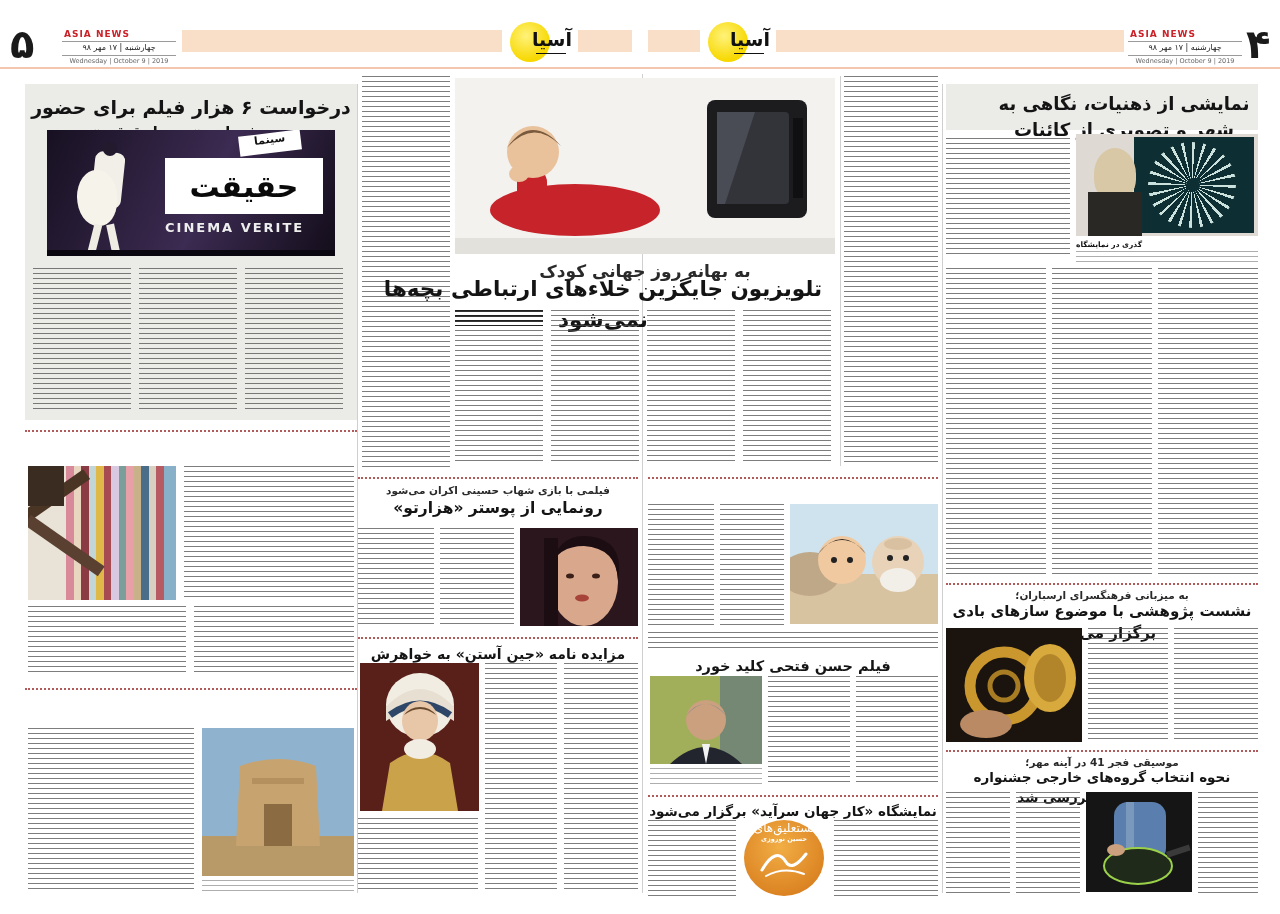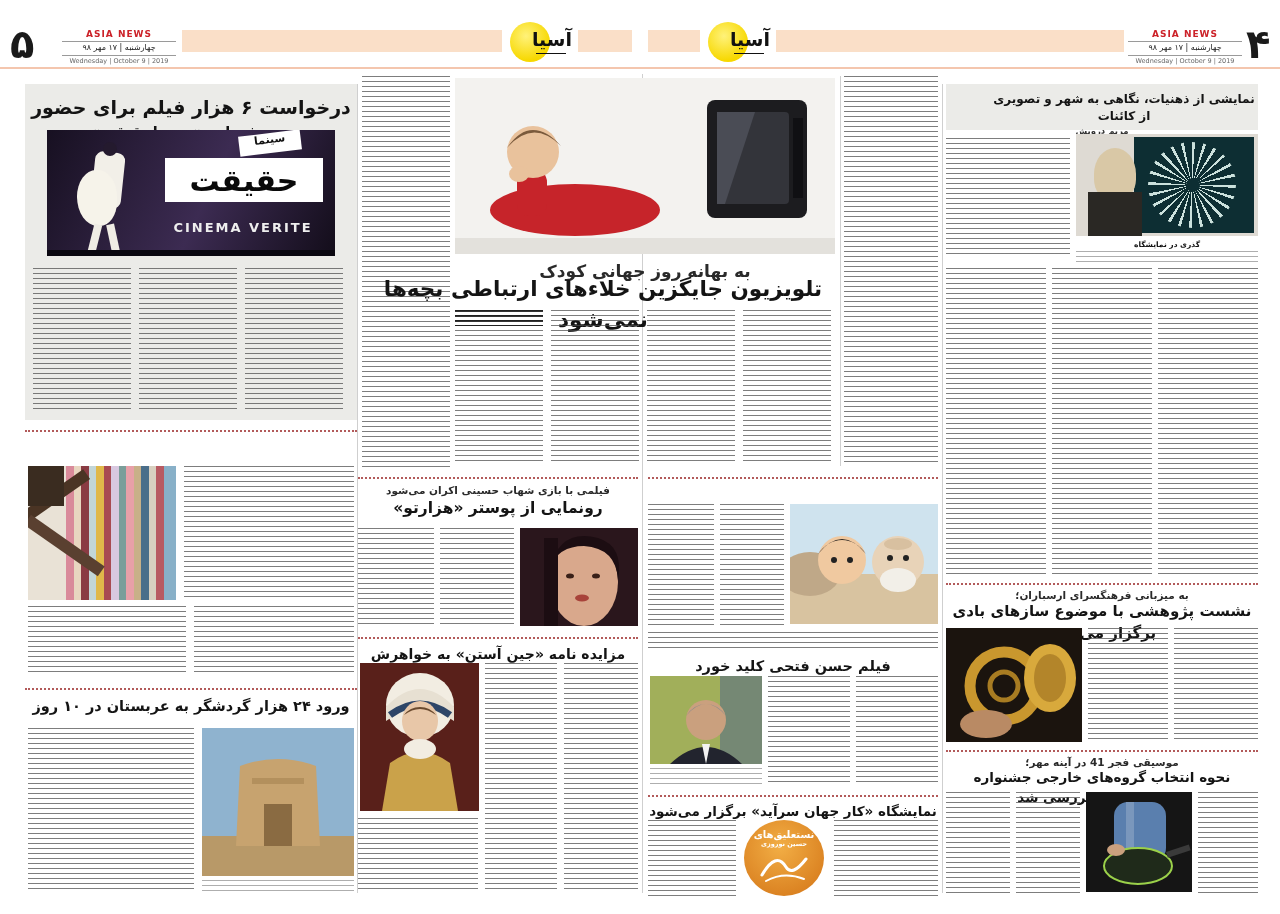--- a/index.html
+++ b/index.html
@@ -10,27 +10,27 @@
   
   .ft{background-image:repeating-linear-gradient(to bottom,#4b4b4b 0,#4b4b4b 1px,transparent 1px,transparent 5px);opacity:.72;}
   .ft.light{opacity:.45;}
   .ft.dark{background-image:repeating-linear-gradient(to bottom,#111 0,#111 1.6px,transparent 1.6px,transparent 5px);opacity:.85;}
   .hl{font-weight:bold;color:#141414;text-align:center;line-height:1.45;}
   .kick{font-weight:bold;color:#2a2a2a;text-align:center;}
   .dotsep{border-top:2px dotted #b25a5a;height:0;}
   .vline{width:1px;background:#cfcfcf;}
   .peach{background:#fadfc8;}
   .graybox{background:#ebebe8;}
-  .brand{color:#cc2229;font-weight:bold;letter-spacing:1px;text-align:center;}
+  .brand{color:#cc2229;font-weight:bold;letter-spacing:1px;text-align:left;}
   .hdrbox{font-size:8px;text-align:center;line-height:1.35;}
   .hdrbox .row{border-bottom:1px solid #9a9a9a;padding:1px 2px;}
   .pagenum{font-size:40px;font-weight:bold;line-height:1;}
   .logo-circle{width:40px;height:40px;border-radius:50%;background:radial-gradient(circle at 40% 35%,#fff27a,#f7d800 70%);}
   .logo-txt{font-weight:bold;font-size:19px;color:#111;}
-  .caption{font-size:7.5px;color:#111;font-weight:bold;text-align:center;}
+  .caption{font-size:7.5px;color:#111;font-weight:bold;text-align:left;}
   .photoframe{overflow:hidden;}
   .starburst{border-radius:50%;background:
      repeating-conic-gradient(from 0deg,rgba(214,235,230,.95) 0deg 4deg,rgba(214,235,230,0) 4deg 15deg);}
 </style>
 </head>
 <body>
 
 <div class="sheet">
 
   <div class="abs pagenum" style="left:10px;top:24px;">۵</div>
@@ -69,24 +69,24 @@
   <div class="abs vline" style="left:642px;top:74px;height:819px;"></div>
   <div class="abs vline" style="left:840px;top:76px;height:390px;"></div>
   <div class="abs vline" style="left:942px;top:84px;height:809px;"></div>
 
   <div class="abs graybox" style="left:25px;top:84px;width:332px;height:336px;">
     <div class="hl rtl" style="margin-top:10px;font-size:19px;">درخواست ۶ هزار فیلم برای حضور</div>
     <div class="hl rtl" style="font-size:14.5px;">در جشنواره «سینماحقیقت»</div>
 
     <div class="abs photoframe" style="left:22px;top:46px;width:288px;height:126px;background:linear-gradient(115deg,#171021,#3c2b52 55%,#130d1a);">
       <div class="abs" style="right:34px;top:3px;width:62px;height:20px;background:#fff;transform:rotate(-7deg);text-align:center;font-weight:bold;font-size:11px;color:#111;" class2="rtl">سینما</div>
-      <div class="abs" style="right:12px;top:28px;width:158px;height:44px;background:#fff;display:flex;align-items:center;justify-content:center;text-align:center;">
+      <div class="abs" style="right:12px;top:28px;width:158px;height:56px;background:#fff;display:flex;align-items:center;justify-content:center;text-align:center;">
         <span class="rtl" style="font-size:30px;font-weight:bold;color:#0a0a0a;">حقیقت</span>
       </div>
-      <div class="abs" style="right:14px;top:90px;width:156px;text-align:center;color:#eee;font-weight:bold;font-size:13px;letter-spacing:2px;">CINEMA VERITE</div>
+      <div class="abs" style="right:14px;top:90px;width:156px;color:#eee;font-weight:bold;font-size:13px;letter-spacing:2px;">CINEMA VERITE</div>
 
       <div class="abs" style="left:46px;top:22px;width:30px;height:56px;background:#f2efe8;border-radius:8px;transform:rotate(6deg);"></div>
       <div class="abs" style="left:30px;top:40px;width:40px;height:56px;background:#f6f3ea;border-radius:50% 50% 45% 55%;"></div>
       <div class="abs" style="left:44px;top:94px;width:8px;height:28px;background:#efece4;transform:rotate(14deg);"></div>
       <div class="abs" style="left:62px;top:94px;width:8px;height:28px;background:#efece4;transform:rotate(-12deg);"></div>
       <div class="abs" style="left:56px;top:12px;width:14px;height:14px;border-radius:50%;background:#241a2e;"></div>
       <div class="abs" style="left:0;bottom:0;width:288px;height:6px;background:#0a0710;"></div>
     </div>
     <div class="abs ft" style="left:8px;top:184px;width:98px;height:142px;"></div>
     <div class="abs ft" style="left:114px;top:184px;width:98px;height:142px;"></div>
@@ -116,21 +116,20 @@
       <rect x="-10" y="70" width="90" height="12" fill="#5a4030" transform="rotate(35 30 80)"></rect>
       <rect x="0" y="0" width="36" height="40" fill="#3a2c20"></rect>
     </svg>
   </div>
   <div class="abs ft" style="left:184px;top:466px;width:170px;height:134px;"></div>
   <div class="abs ft" style="left:28px;top:606px;width:158px;height:68px;"></div>
   <div class="abs ft" style="left:194px;top:606px;width:160px;height:68px;"></div>
 
   <div class="abs dotsep" style="left:25px;top:688px;width:332px;"></div>
 
-  <div class="abs hl rtl" style="left:30px;top:696px;width:322px;font-size:14.5px;">ورود ۲۴ هزار گردشگر به عربستان در ۱۰ روز</div>
   <div class="abs ft" style="left:28px;top:728px;width:166px;height:164px;"></div>
   <div class="abs photoframe" style="left:202px;top:728px;width:152px;height:148px;">
     <svg width="152" height="148" xmlns="http://www.w3.org/2000/svg">
       <rect width="152" height="148" fill="#8fb3cf"></rect>
       <rect y="108" width="152" height="40" fill="#b89968"></rect>
       <path d="M38 38 Q76 24 114 38 L118 118 L34 118 Z" fill="#c7a36f"></path>
       <rect x="62" y="76" width="28" height="42" fill="#8a6b42"></rect>
       <rect x="50" y="50" width="52" height="6" fill="#b3905d"></rect>
     </svg>
   </div>
@@ -235,32 +234,32 @@
       <path d="M36 40 Q56 16 76 40 Q68 28 56 28 Q44 28 36 40Z" fill="#8a8a8e"></path>
     </svg>
   </div>
   <div class="abs ft light" style="left:650px;top:768px;width:112px;height:20px;"></div>
   <div class="abs ft" style="left:768px;top:676px;width:82px;height:110px;"></div>
   <div class="abs ft" style="left:856px;top:676px;width:82px;height:110px;"></div>
 
   <div class="abs dotsep" style="left:648px;top:795px;width:290px;"></div>
   <div class="abs hl rtl" style="left:648px;top:802px;width:290px;font-size:13.5px;">نمایشگاه «کار جهان سرآید» برگزار می‌شود</div>
   <div class="abs" style="left:744px;top:820px;width:80px;height:76px;border-radius:50%;background:radial-gradient(circle at 45% 35%,#f2ae45,#d97f1f 80%);text-align:center;color:#fff;">
-    <div class="rtl" style="font-size:10px;font-weight:bold;margin-top:9px;">نستعلیق‌های</div>
+    <div class="rtl" style="font-size:12px;font-weight:normal;margin-top:1px;">نستعلیق‌های</div>
     <div class="rtl" style="font-size:6.5px;font-weight:bold;">حسین نوروزی</div>
     <svg width="56" height="36" xmlns="http://www.w3.org/2000/svg" style="margin-top:1px;">
       <path d="M6 26 Q20 2 30 18 Q36 28 50 10" stroke="#fff" stroke-width="3" fill="none" stroke-linecap="round"></path>
       <path d="M10 32 Q28 22 48 30" stroke="#fff" stroke-width="2" fill="none" stroke-linecap="round"></path>
     </svg>
   </div>
   <div class="abs ft" style="left:648px;top:820px;width:88px;height:76px;"></div>
   <div class="abs ft" style="left:834px;top:820px;width:104px;height:76px;"></div>
 
   <div class="abs graybox" style="left:946px;top:84px;width:312px;height:46px;">
-    <div class="hl rtl" style="margin-top:7px;font-size:12px;padding-left:44px;">نمایشی از ذهنیات، نگاهی به شهر و تصویری از کائنات</div>
+    <div class="hl rtl" style="margin-top:7px;font-size:18px;padding-left:44px;">نمایشی از ذهنیات، نگاهی به شهر و تصویری از کائنات</div>
     <div class="rtl" style="text-align:center;font-size:8.5px;font-weight:bold;color:#333;">مریم درویش</div>
   </div>
   <div class="abs ft" style="left:946px;top:138px;width:124px;height:120px;"></div>
   <div class="abs photoframe" style="left:1076px;top:134px;width:182px;height:102px;background:#dedad3;">
     <div class="abs" style="left:58px;top:3px;width:120px;height:96px;background:#0d2e33;"></div>
     <div class="abs starburst" style="left:72px;top:8px;width:88px;height:86px;"></div>
     <div class="abs" style="left:110px;top:44px;width:14px;height:14px;border-radius:50%;background:#0d2e33;"></div>
     <div class="abs" style="left:18px;top:14px;width:42px;height:52px;background:#d9c8a6;border-radius:50% 50% 40% 40%;"></div>
     <div class="abs" style="left:12px;top:58px;width:54px;height:44px;background:#2a2824;"></div>
   </div>

